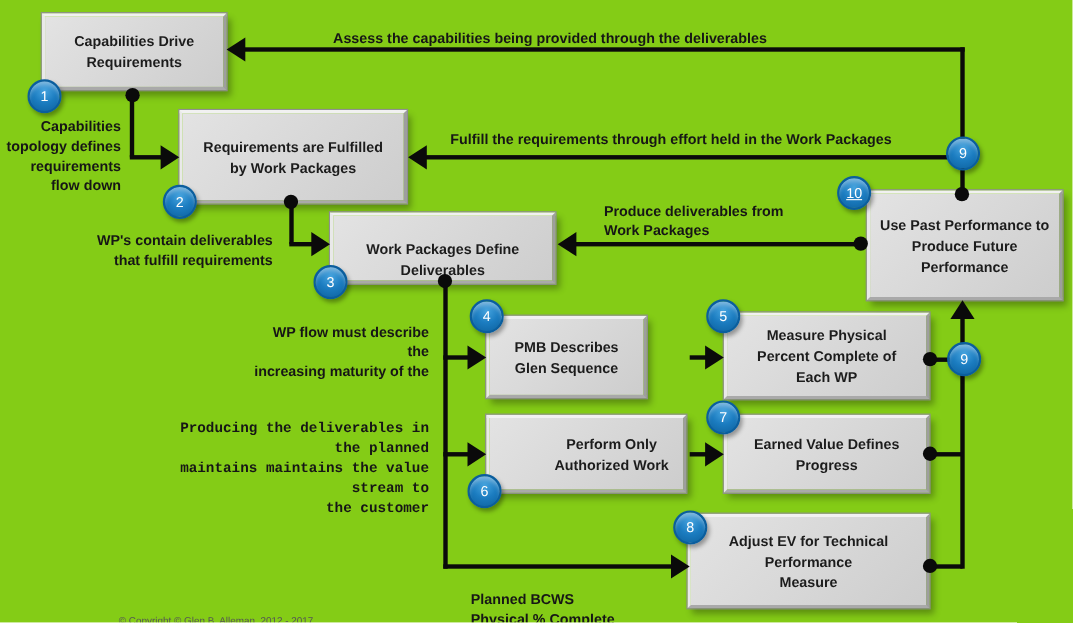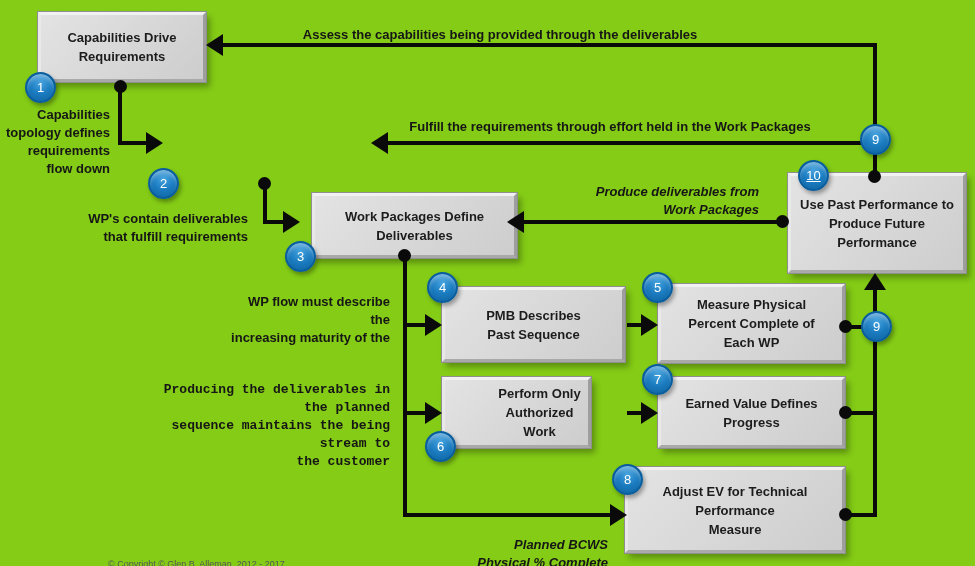--- a/index.html
+++ b/index.html
@@ -32,46 +32,50 @@
   .vline{width:4px;}
   .dot{position:absolute;width:13px;height:13px;border-radius:50%;background:#0a0a0a;}
   .ah{position:absolute;width:0;height:0;}
   .ah-left {border-top:11px solid transparent;border-bottom:11px solid transparent;border-right:17px solid #0a0a0a;}
   .ah-right{border-top:11px solid transparent;border-bottom:11px solid transparent;border-left:17px solid #0a0a0a;}
   .ah-up   {border-left:11px solid transparent;border-right:11px solid transparent;border-bottom:17px solid #0a0a0a;}
   
   .lbl{position:absolute;color:#161616;font-size:13px;font-weight:600;line-height:18px;}
   .lbl.center{text-align:center;}
   .lbl.right{text-align:right;}
-  .lbl.left{text-align:right;font-style:italic;}
+  .lbl.left{text-align:left;}
   .footer{position:absolute;color:#555;font-size:9px;font-weight:400;}
 </style>
 </head>
 <body>
 
 <div id="stage">
 
   <div class="pbox" style="left:38px;top:12px;width:168px;height:70px;">
     <div>Capabilities Drive</div>
     <div>Requirements</div>
   </div>
-  <div class="pbox" style="left:312px;top:193px;width:205px;height:65px;">
+  <div class="pbox" style="left:163px;top:100px;width:207px;height:85px;">
+    <div>Requirements are Fulfilled</div>
+    <div>by Work Packages</div>
+  </div>
+  <div class="pbox" style="left:300px;top:193px;width:205px;height:65px;justify-content:flex-end;">
     <div>Work Packages Define</div>
     <div>Deliverables</div>
   </div>
-  <div class="pbox" style="left:442px;top:287px;width:183px;height:75px;">
+  <div class="pbox" style="left:442px;top:287px;width:146px;height:75px;">
     <div>PMB Describes</div>
-    <div>Past Sequence</div>
+    <div>Glen Sequence</div>
   </div>
   <div class="pbox" style="left:658px;top:284px;width:187px;height:79px;">
     <div>Measure Physical</div>
     <div>Percent Complete of</div>
     <div>Each WP</div>
   </div>
-  <div class="pbox" style="left:442px;top:377px;width:149px;height:71px;padding-left:46px;">
+  <div class="pbox" style="left:442px;top:377px;width:182px;height:71px;padding-left:46px;">
     <div>Perform Only</div>
     <div>Authorized Work</div>
   </div>
   <div class="pbox" style="left:658px;top:377px;width:187px;height:71px;">
     <div>Earned Value Defines</div>
     <div>Progress</div>
   </div>
   <div class="pbox" style="left:625px;top:467px;width:220px;height:86px;">
     <div>Adjust EV for Technical</div>
     <div>Performance</div>
@@ -132,21 +136,21 @@
 
   <div class="badge" style="left:25px;top:72px;">1</div>
   <div class="badge" style="left:148px;top:168px;">2</div>
   <div class="badge" style="left:285px;top:241px;">3</div>
   <div class="badge" style="left:427px;top:272px;">4</div>
   <div class="badge" style="left:642px;top:272px;">5</div>
   <div class="badge" style="left:425px;top:431px;">6</div>
   <div class="badge" style="left:642px;top:364px;">7</div>
   <div class="badge" style="left:612px;top:464px;">8</div>
   <div class="badge" style="left:860px;top:124px;">9</div>
-  <div class="badge" style="left:798px;top:160px;text-decoration:underline;">10</div>
+  <div class="badge" style="left:761px;top:160px;text-decoration:underline;">10</div>
   <div class="badge" style="left:861px;top:311px;">9</div>
 
   <div class="lbl center" style="left:270px;top:26px;width:460px;">Assess the capabilities being provided through the deliverables</div>
   <div class="lbl center" style="left:395px;top:118px;width:430px;">Fulfill the requirements through effort held in the Work Packages</div>
   <div class="lbl left" style="left:549px;top:183px;width:210px;">
     <div>Produce deliverables from</div>
     <div>Work Packages</div>
   </div>
   <div class="lbl left" style="left:428px;top:536px;width:180px;">
     <div>Planned BCWS</div>
@@ -162,19 +166,19 @@
   <div class="lbl right" style="left:88px;top:210px;width:160px;">
     <div>WP's contain deliverables</div>
     <div>that fulfill requirements</div>
   </div>
   <div class="lbl right" style="left:228px;top:293px;width:162px;">
     <div>WP flow must describe the</div>
     <div>increasing maturity of the</div>
   </div>
   <div class="lbl right" style="left:135px;top:381px;width:255px;font-family:Liberation Mono, monospace;">
     <div>Producing the deliverables in the planned</div>
-    <div>sequence maintains the being stream to</div>
+    <div>maintains maintains the value stream to</div>
     <div>the customer</div>
   </div>
 
   <div class="footer" style="left:108px;top:559px;">© Copyright © Glen B. Alleman, 2012 - 2017</div>
 
 </div>
 
 </body></html>

